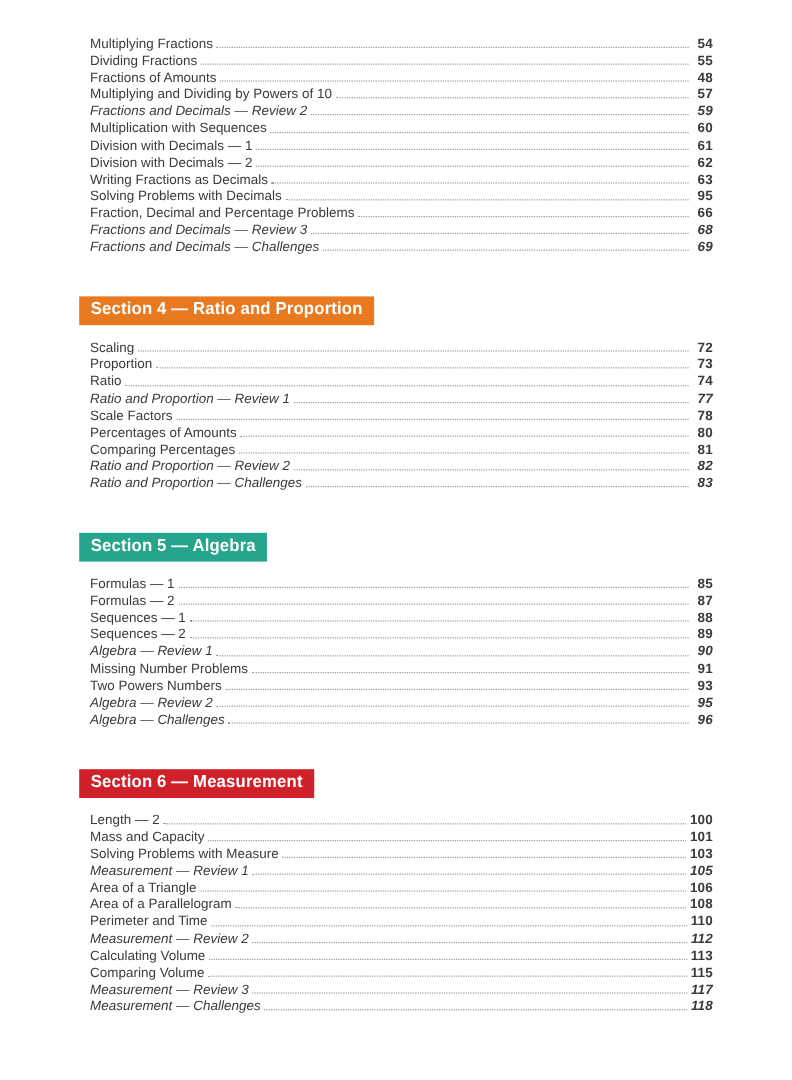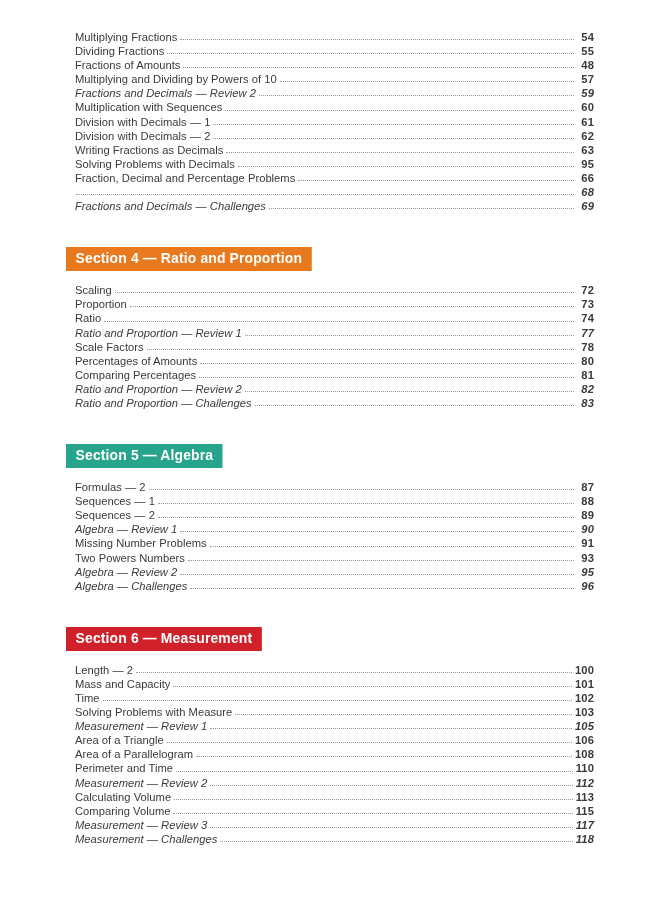--- a/index.html
+++ b/index.html
@@ -156,20 +156,21 @@
           <span class="title">Solving Problems with Decimals</span>
           <span class="leader"></span>
           <span class="page-no">95</span>
         </li>
         <li class="entry">
           <span class="title">Fraction, Decimal and Percentage Problems</span>
           <span class="leader"></span>
           <span class="page-no">66</span>
         </li>
         <li class="entry italic">
+          <span class="title">Fractions and Decimals — Review 3</span>
           <span class="leader"></span>
           <span class="page-no">68</span>
         </li>
         <li class="entry italic">
           <span class="title">Fractions and Decimals — Challenges</span>
           <span class="leader"></span>
           <span class="page-no">69</span>
         </li>
       </ul>
   </div>
@@ -226,20 +227,25 @@
         </li>
       </ul>
   </div>
 
   <div class="section-block">
     <div class="gap-before-header"></div>
     <div class="section-header" style="background: rgb(39, 164, 140);">Section 5 — Algebra</div>
     <div class="gap-after-header"></div>
     <ul class="entries">
         <li class="entry">
+          <span class="title">Formulas — 1</span>
+          <span class="leader"></span>
+          <span class="page-no">85</span>
+        </li>
+        <li class="entry">
           <span class="title">Formulas — 2</span>
           <span class="leader"></span>
           <span class="page-no">87</span>
         </li>
         <li class="entry">
           <span class="title">Sequences — 1</span>
           <span class="leader"></span>
           <span class="page-no">88</span>
         </li>
         <li class="entry">
@@ -284,25 +290,20 @@
           <span class="title">Length — 2</span>
           <span class="leader"></span>
           <span class="page-no">100</span>
         </li>
         <li class="entry">
           <span class="title">Mass and Capacity</span>
           <span class="leader"></span>
           <span class="page-no">101</span>
         </li>
         <li class="entry">
-          <span class="title">Time</span>
-          <span class="leader"></span>
-          <span class="page-no">102</span>
-        </li>
-        <li class="entry">
           <span class="title">Solving Problems with Measure</span>
           <span class="leader"></span>
           <span class="page-no">103</span>
         </li>
         <li class="entry italic">
           <span class="title">Measurement — Review 1</span>
           <span class="leader"></span>
           <span class="page-no">105</span>
         </li>
         <li class="entry">

